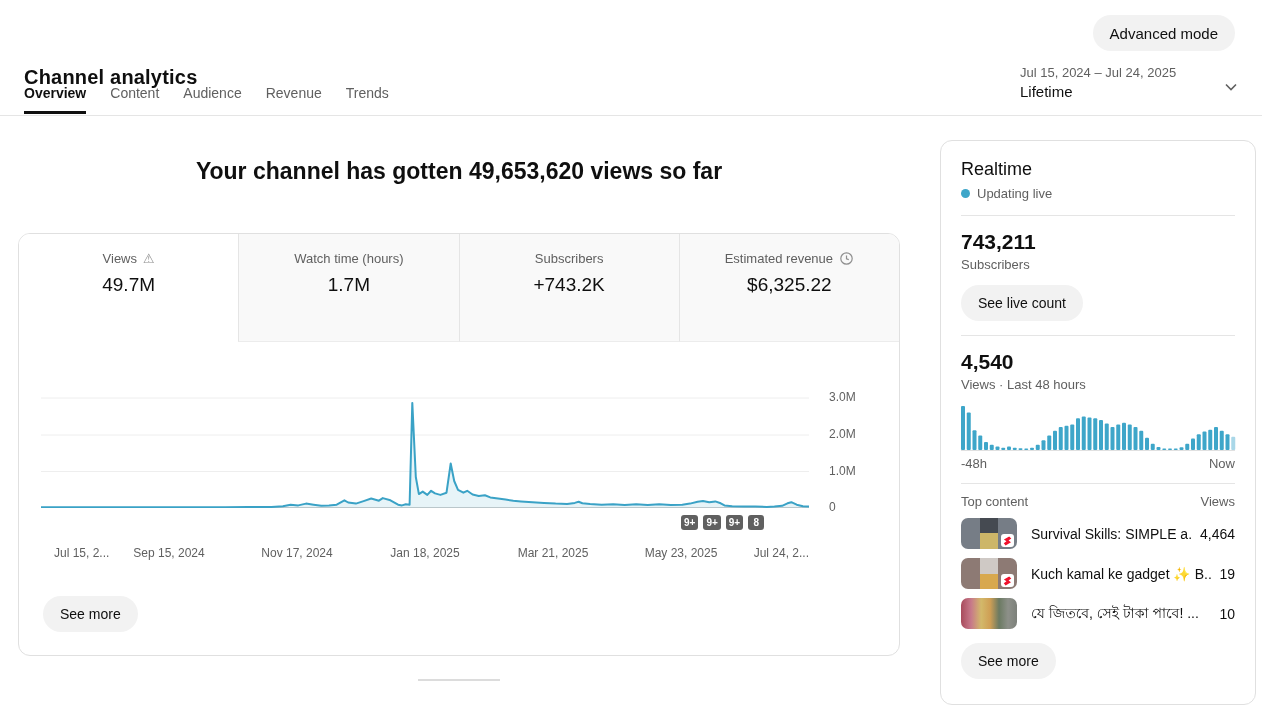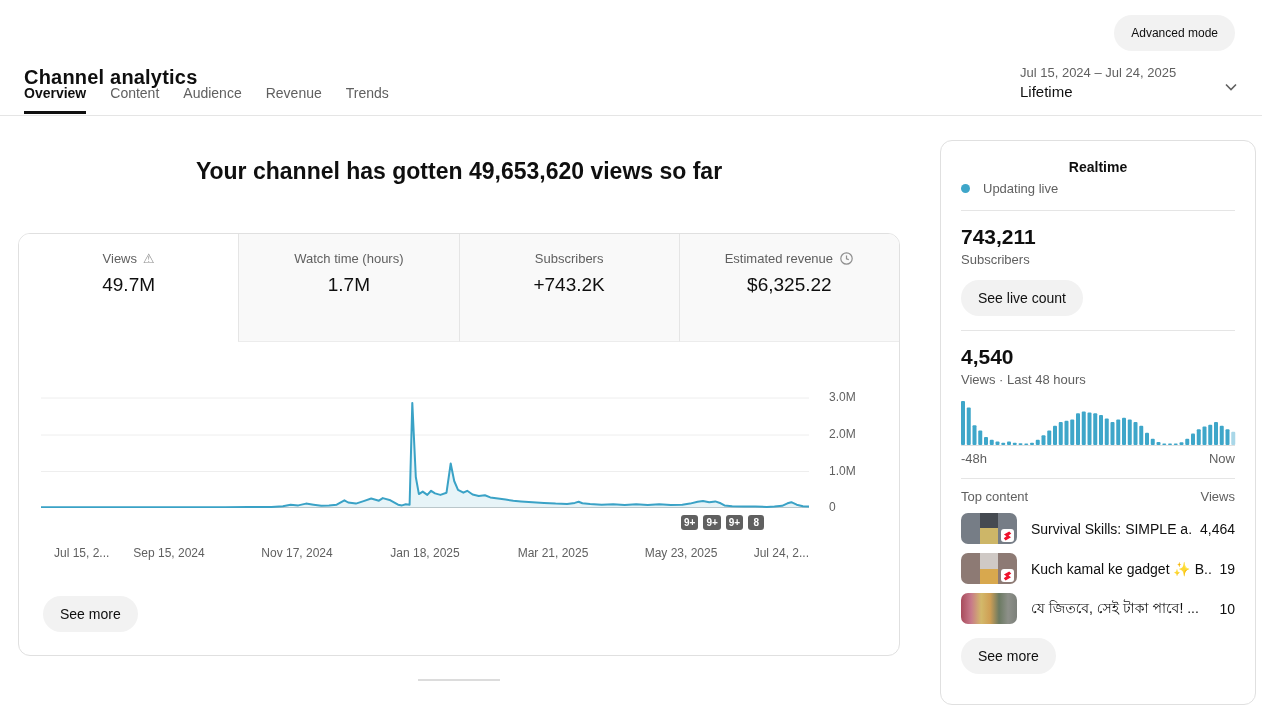--- a/index.html
+++ b/index.html
@@ -8,21 +8,21 @@
     width:1262px; height:717px; position:relative; overflow:hidden;
     font-family:"Liberation Sans","DejaVu Sans",sans-serif;
     color:#0f0f0f; font-size:14px;
   }
   .page { position:absolute; inset:0; }
 
   
   .page-title { position:absolute; left:24px; top:22px; font-size:20px; font-weight:700; letter-spacing:.2px;margin-top:44px; }
   .advanced-btn {
     position:absolute; right:27px; top:15px; height:36px; padding:0 17px;
-    background:#f2f2f2; border:none; border-radius:18px; font-size:12px; font-weight:500;
+    background:#f2f2f2; border:none; border-radius:18px; font-size:15px; font-weight:500;
     color:#0f0f0f; font-family:inherit; display:flex; align-items:center; cursor:pointer;
   }
   .tabs { position:absolute; left:24px; top:85px; display:flex; gap:24px; }
   .tab { font-size:14px; color:#606060; padding-bottom:13px; cursor:pointer; position:relative; }
   .tab.active { color:#0f0f0f; font-weight:700; }
   .tab.active::after { content:""; position:absolute; left:0; right:0; bottom:0; height:3px; background:#0f0f0f; }
   .tabs-border { position:absolute; left:0; right:0; top:115px; height:1px; background:#e5e5e5; }
   .date-picker { position:absolute; left:1020px; top:65px; cursor:pointer; }
   .date-range { font-size:13px; color:#606060; }
   .date-period { font-size:15px; color:#0f0f0f; margin-top:3px; }
@@ -56,24 +56,24 @@
     font-size:10px; font-weight:700; border-radius:3px; display:flex; align-items:center; justify-content:center; cursor:pointer; }
   .see-more-btn { position:absolute; left:24px; top:362px; height:36px; padding:0 17px;
     background:#f2f2f2; border:none; border-radius:18px; font-size:14px; font-weight:500;
     color:#0f0f0f; font-family:inherit; cursor:pointer; }
 
   .bottom-divider { position:absolute; left:418px; top:679px; width:82px; height:2px; background:#dcdcdc; }
 
   
   .rt-card { position:absolute; left:940px; top:140px; width:316px; height:565px;
     background:#fff; border:1px solid #e0e0e0; border-radius:12px; padding:18px 20px 0 20px; }
-  .rt-title { font-size:14px; font-weight:700;text-align:center; }
+  .rt-title { font-size:18px; font-weight:400; }
   .rt-status { display:flex; align-items:center; gap:7px; margin-top:6px; }
   .live-dot { width:9px; height:9px; border-radius:50%; background:#3ea6c9; }
-  .rt-status-text { font-size:13px; color:#606060;margin-left:6px; }
+  .rt-status-text { font-size:13px; color:#606060; }
   .rt-hr { border:none; height:1px; background:#e5e5e5; margin:14px 0; }
   .rt-number { font-size:21px; font-weight:700; }
   .rt-sub-label { font-size:13px; color:#606060; margin-top:3px; }
   .rt-pill-btn { margin-top:13px; height:36px; padding:0 17px; background:#f2f2f2; border:none;
     border-radius:18px; font-size:14px; font-weight:500; color:#0f0f0f; font-family:inherit; cursor:pointer; }
   .rt-bars-wrap { margin-top:12px; border-bottom:1px solid #e0e0e0; line-height:0; }
   .rt-axis-row { display:flex; justify-content:space-between; font-size:13px; color:#606060; margin-top:5px; }
   .tc-header { display:flex; justify-content:space-between; font-size:13px; color:#606060; margin-top:2px; }
   .tc-row { display:flex; align-items:center; margin-top:9px; cursor:pointer; }
   .tc-thumb { width:56px; height:31px; border-radius:7px; flex:none; position:relative; overflow:hidden; }

